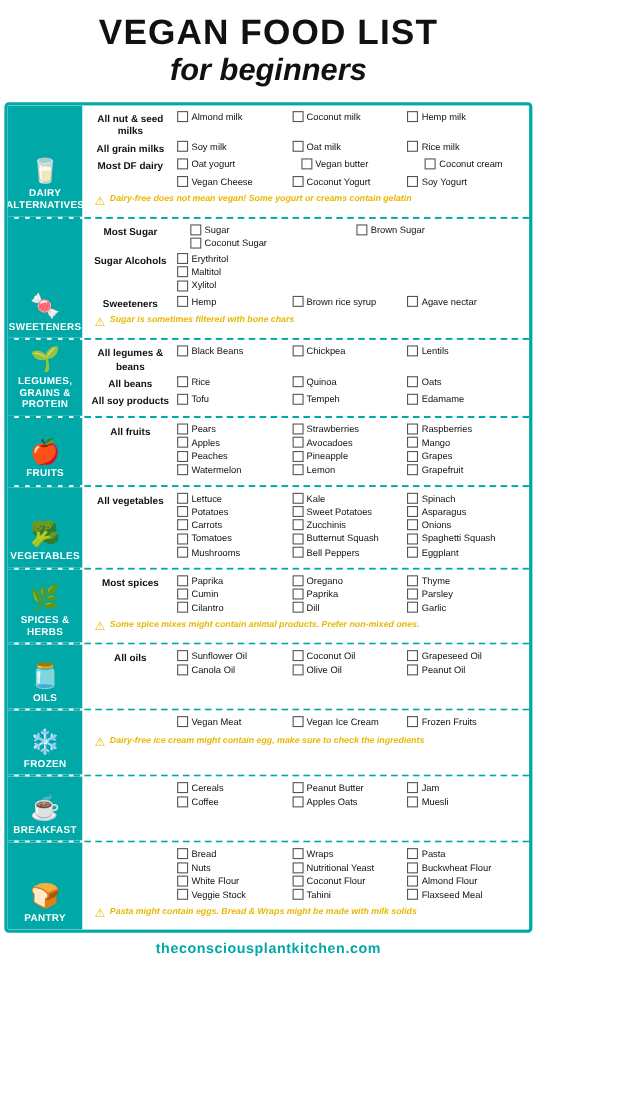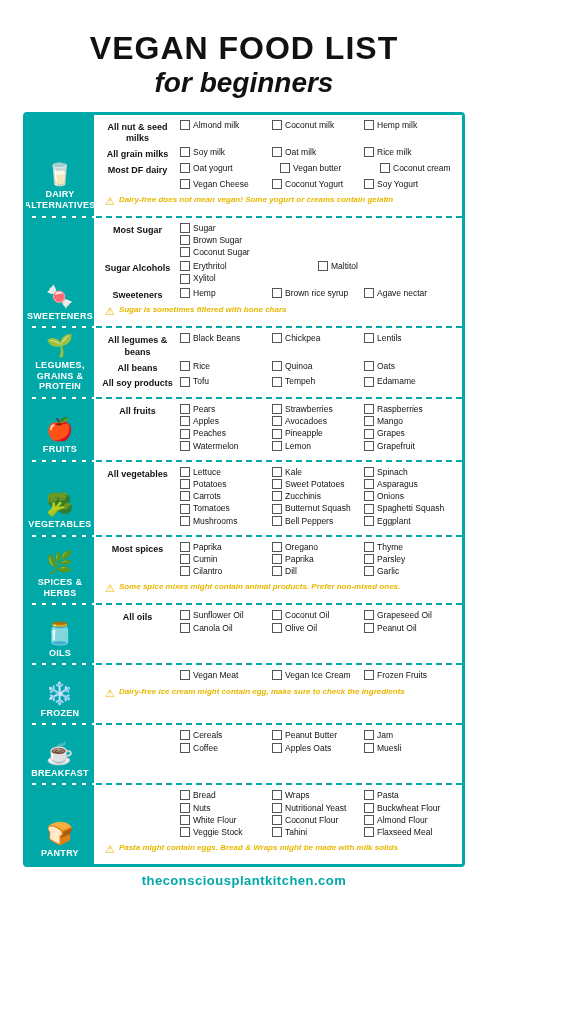--- a/index.html
+++ b/index.html
@@ -6,21 +6,21 @@
     body {
       font-family: Arial, sans-serif;
       background: #fff;
       width: 564px;
       min-height: 1015px;
       overflow-x: hidden;
     }
     .page {
       width: 488px;
       background: #fff;
-      padding: 23px;
+      padding: 4px;
     }
     .title-section {
       text-align: center;
       padding: 8px 0 4px;
     }
     .main-title {
       font-size: 32px;
       font-weight: 900;
       color: #111;
       letter-spacing: 1px;
@@ -247,40 +247,40 @@
       </div>
       <div class="section">
         <div class="section-label">
     <span class="icon">🍬</span>
     <span class="label-text">SWEETENERS</span>
   </div>
         <div class="section-content">
           <div class="sub-section">
             <div class="sub-label">Most Sugar</div>
             <div style="display: flex; flex: 1 1 0%;">
+              <div style="display: grid; grid-template-columns: repeat(2, 1fr); flex: 1 1 0%; margin-left: 12px;">
+                <div class="item-entry">
+          <span class="checkbox"></span>
+          <span class="item-label">Sugar</span>
+        </div>
+                <div class="item-entry">
+          <span class="checkbox"></span>
+          <span class="item-label">Brown Sugar</span>
+        </div>
+                <div class="item-entry">
+          <span class="checkbox"></span>
+          <span class="item-label">Coconut Sugar</span>
+        </div>
+              </div>
+            </div>
+          </div>
+          <div class="sub-section">
+            <div class="sub-label">Sugar Alcohols</div>
+            <div style="display: flex; flex: 1 1 0%;">
               <div style="display: grid; grid-template-columns: repeat(1, 1fr); flex: 1 1 0%;">
-                <div class="item-entry">
-          <span class="checkbox"></span>
-          <span class="item-label">Sugar</span>
-        </div>
-                <div class="item-entry">
-          <span class="checkbox"></span>
-          <span class="item-label">Brown Sugar</span>
-        </div>
-                <div class="item-entry">
-          <span class="checkbox"></span>
-          <span class="item-label">Coconut Sugar</span>
-        </div>
-              </div>
-            </div>
-          </div>
-          <div class="sub-section">
-            <div class="sub-label">Sugar Alcohols</div>
-            <div style="display: flex; flex: 1 1 0%;">
-              <div style="display: grid; grid-template-columns: repeat(2, 1fr); flex: 1 1 0%;">
                 <div class="item-entry">
           <span class="checkbox"></span>
           <span class="item-label">Erythritol</span>
         </div>
                 <div class="item-entry">
           <span class="checkbox"></span>
           <span class="item-label">Maltitol</span>
         </div>
                 <div class="item-entry">
           <span class="checkbox"></span>

